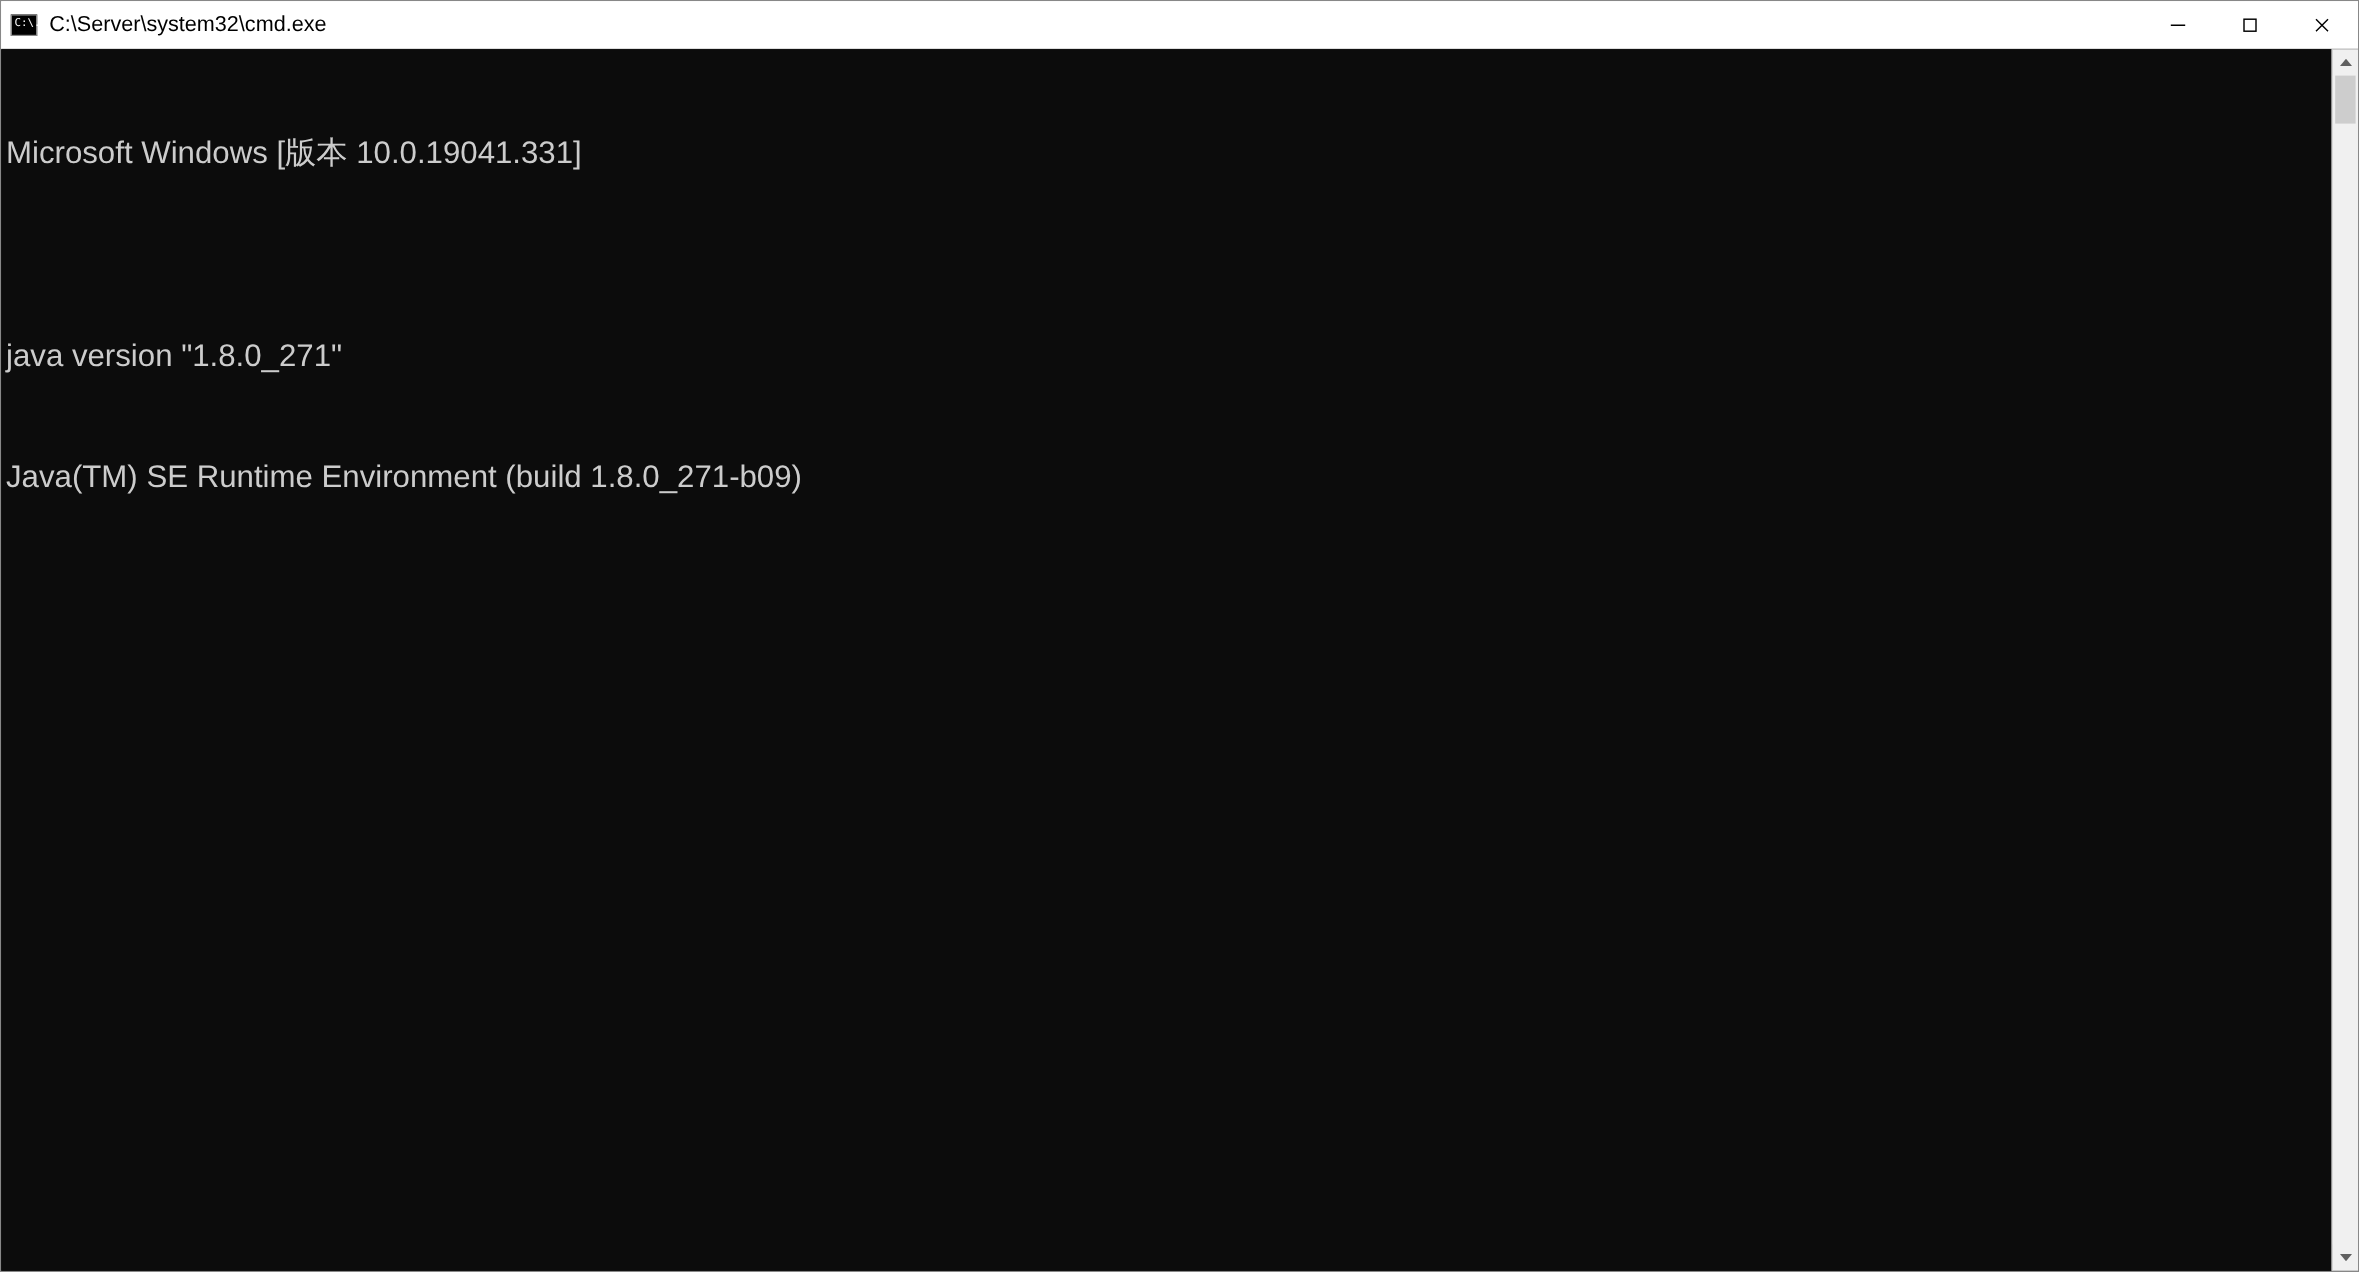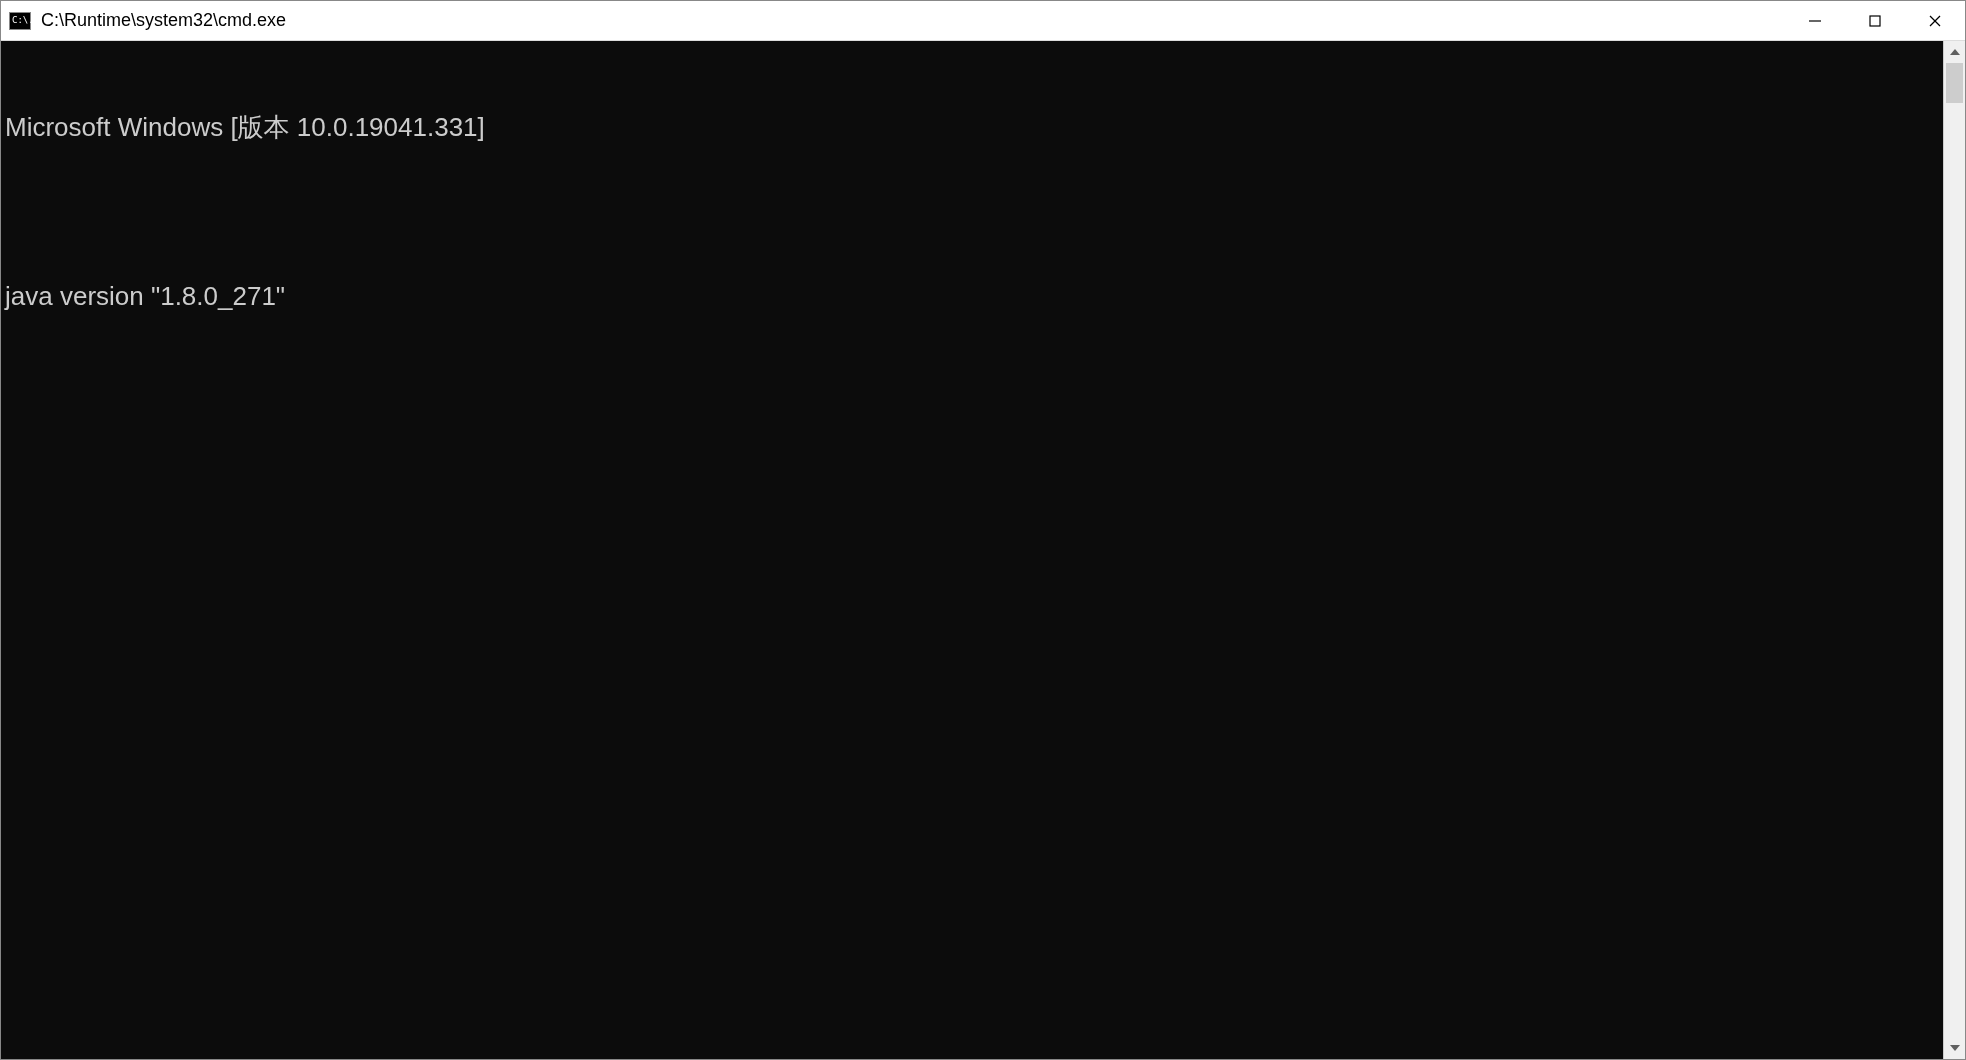--- a/index.html
+++ b/index.html
@@ -124,21 +124,21 @@
   </style>
 </head>
 <body>
 
 <div class="window">
   <div class="titlebar">
     <div class="titlebar-left">
       <div class="cmd-icon">
         <span class="cmd-icon-text">C:\.</span>
       </div>
-      <span class="title-text">C:\Runtime\system32\cmd.exe</span>
+      <span class="title-text">C:\Server\system32\cmd.exe</span>
     </div>
     <div class="titlebar-right">
       <div class="window-btn">
         <svg viewBox="0 0 14 14">
             <line x1="1" y1="7" x2="13" y2="7" stroke="#000" stroke-width="1.2"></line>
           </svg>
       </div>
       <div class="window-btn">
         <svg viewBox="0 0 14 14">
             <rect x="2" y="2" width="10" height="10" fill="none" stroke="#000" stroke-width="1.2"></rect>
@@ -150,20 +150,21 @@
             <line x1="12" y1="2" x2="2" y2="12" stroke="#000" stroke-width="1.2"></line>
           </svg>
       </div>
     </div>
   </div>
   <div class="content-area">
     <div class="terminal">
       <span class="terminal-line">Microsoft Windows [版本 10.0.19041.331]</span>
       <span class="terminal-line"></span>
       <span class="terminal-line">java version "1.8.0_271"</span>
+      <span class="terminal-line">Java(TM) SE Runtime Environment (build 1.8.0_271-b09)</span>
       <span class="terminal-line"></span>
     </div>
     <div class="scrollbar">
       <div class="scroll-arrow">
         <svg width="10" height="6" viewBox="0 0 10 6">
             <path d="M0 6 L5 0 L10 6 Z" fill="#606060"></path>
           </svg>
       </div>
       <div class="scroll-track">
         <div class="scroll-thumb"></div>

